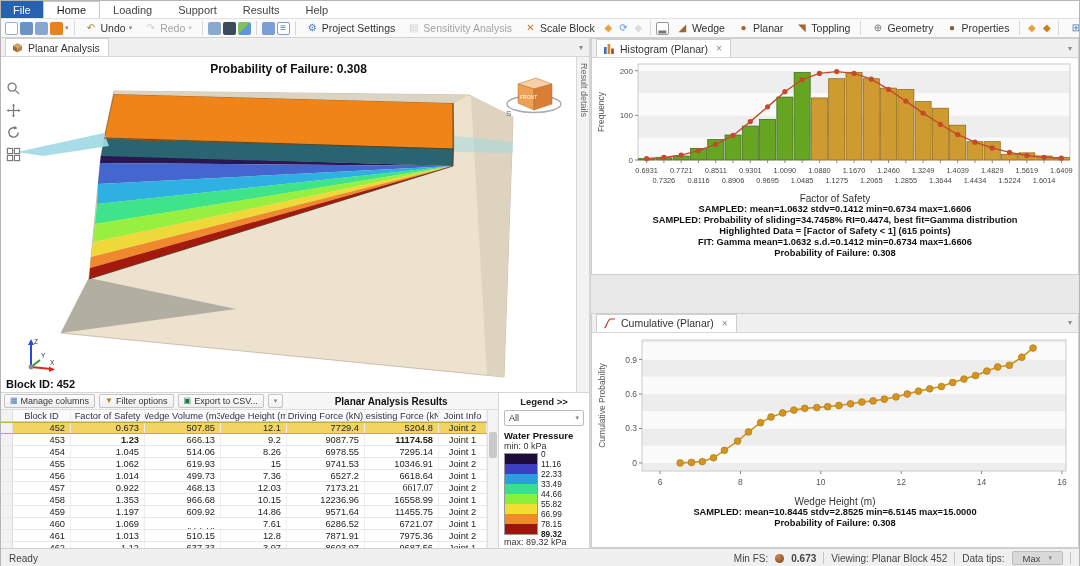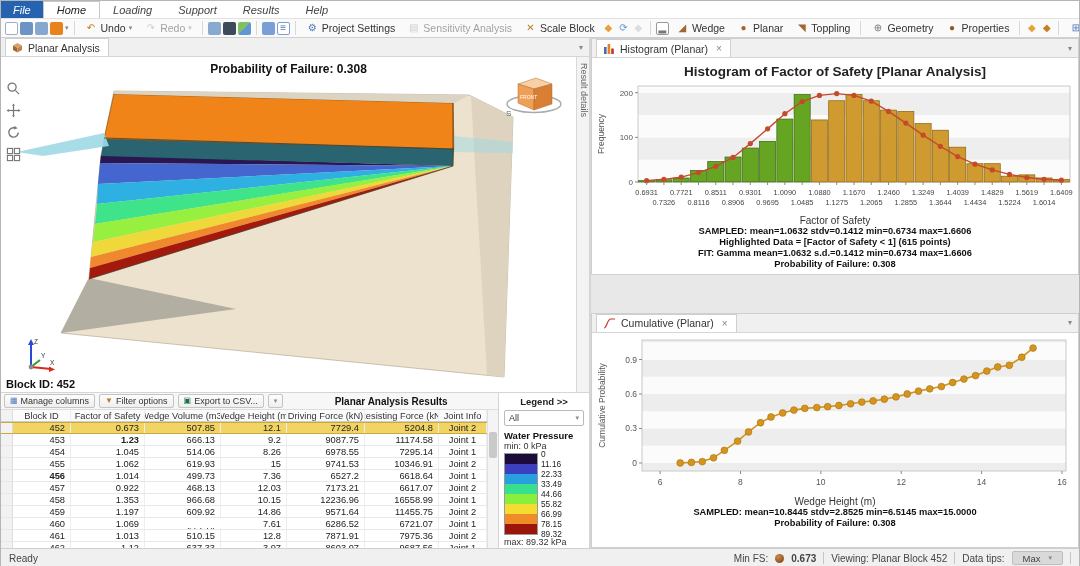--- a/index.html
+++ b/index.html
@@ -1,21 +1,21 @@
 <!DOCTYPE html>
 <html><head>
 <meta charset="utf-8">
 <style>
   * { box-sizing: border-box; margin: 0; padding: 0; }
   html,body { width:1080px; height:566px; overflow:hidden; }
   body { font-family:"Liberation Sans", sans-serif; font-size:11px; color:#333; background:#f3f3f3; }
   #app { position:relative; width:1080px; height:566px; border:1px solid #b5b5b5; background:#f3f3f3; }
 
   
-  #menubar { height:18px; display:flex; align-items:stretch; background:#fff; border-bottom:1px solid #e2e2e2;font-style:italic; }
+  #menubar { height:18px; display:flex; align-items:stretch; background:#fff; border-bottom:1px solid #e2e2e2; }
   .file-btn { background:#2563b0; color:#fff; padding:2px 12px; font-size:11px; display:flex; align-items:center; }
   .menu-tab { padding:2px 13px; display:flex; align-items:center; font-size:11px; color:#444; }
   .menu-tab.active { background:#fff; border:1px solid #c8c8c8; border-bottom:none; color:#222; }
 
   
   #ribbon { height:19px; display:flex; align-items:center; background:#fafafa; border-bottom:1px solid #d0d0d0; padding:0 4px; gap:2px; overflow:hidden; }
   .rsep { width:1px; height:14px; background:#d8d8d8; margin:0 3px; flex:none; }
   .rspacer { flex:1; }
   .ric { width:13px; height:13px; border-radius:2px; display:flex; align-items:center; justify-content:center; font-size:10px; line-height:1; flex:none; }
   .rbtn { display:flex; align-items:center; gap:3px; padding:1px 5px; border-radius:2px; font-size:10.5px; color:#333; white-space:nowrap; flex:none; }
@@ -325,21 +325,21 @@
                   <div class="tcell" style="width: 74px;">5204.8</div>
                   <div class="tcell c-joint" style="width: 48px;">Joint 2</div>
                 </div>
                 <div class="trow">
                   <div class="tcell c-gutter" style="width: 12px;"></div>
                   <div class="tcell" style="width: 58px;">453</div>
                   <div class="tcell" style="width: 74px; font-weight: bold;">1.23</div>
                   <div class="tcell" style="width: 76px;">666.13</div>
                   <div class="tcell" style="width: 66px;">9.2</div>
                   <div class="tcell" style="width: 78px;">9087.75</div>
-                  <div class="tcell" style="width: 74px;">11174.58</div>
+                  <div class="tcell" style="width: 74px; font-weight: bold;">11174.58</div>
                   <div class="tcell c-joint" style="width: 48px;">Joint 1</div>
                 </div>
                 <div class="trow">
                   <div class="tcell c-gutter" style="width: 12px;"></div>
                   <div class="tcell" style="width: 58px;">454</div>
                   <div class="tcell" style="width: 74px;">1.045</div>
                   <div class="tcell" style="width: 76px;">514.06</div>
                   <div class="tcell" style="width: 66px;">8.26</div>
                   <div class="tcell" style="width: 78px;">6978.55</div>
                   <div class="tcell" style="width: 74px;">7295.14</div>
@@ -350,36 +350,36 @@
                   <div class="tcell" style="width: 58px;">455</div>
                   <div class="tcell" style="width: 74px;">1.062</div>
                   <div class="tcell" style="width: 76px;">619.93</div>
                   <div class="tcell" style="width: 66px;">15</div>
                   <div class="tcell" style="width: 78px;">9741.53</div>
                   <div class="tcell" style="width: 74px;">10346.91</div>
                   <div class="tcell c-joint" style="width: 48px;">Joint 2</div>
                 </div>
                 <div class="trow">
                   <div class="tcell c-gutter" style="width: 12px;"></div>
-                  <div class="tcell" style="width: 58px; font-weight: bold;">456</div>
+                  <div class="tcell" style="width: 58px;">456</div>
                   <div class="tcell" style="width: 74px;">1.014</div>
                   <div class="tcell" style="width: 76px;">499.73</div>
                   <div class="tcell" style="width: 66px;">7.36</div>
                   <div class="tcell" style="width: 78px;">6527.2</div>
                   <div class="tcell" style="width: 74px;">6618.64</div>
                   <div class="tcell c-joint" style="width: 48px;">Joint 1</div>
                 </div>
                 <div class="trow">
                   <div class="tcell c-gutter" style="width: 12px;"></div>
                   <div class="tcell" style="width: 58px;">457</div>
                   <div class="tcell" style="width: 74px;">0.922</div>
                   <div class="tcell" style="width: 76px;">468.13</div>
                   <div class="tcell" style="width: 66px;">12.03</div>
                   <div class="tcell" style="width: 78px;">7173.21</div>
-                  <div class="tcell" style="width: 74px;">6617.07</div>
+                  <div class="tcell" style="width: 74px; font-family: Liberation Serif, serif;">6617.07</div>
                   <div class="tcell c-joint" style="width: 48px;">Joint 2</div>
                 </div>
                 <div class="trow">
                   <div class="tcell c-gutter" style="width: 12px;"></div>
                   <div class="tcell" style="width: 58px;">458</div>
                   <div class="tcell" style="width: 74px;">1.353</div>
                   <div class="tcell" style="width: 76px;">966.68</div>
                   <div class="tcell" style="width: 66px;">10.15</div>
                   <div class="tcell" style="width: 78px;">12236.96</div>
                   <div class="tcell" style="width: 74px;">16558.99</div>
@@ -453,21 +453,21 @@
               </div>
             <div class="lg-labels" id="lg-labels">
                 <div class="lg-label" style="top: -4px;">0</div>
                 <div class="lg-label" style="top: 6px;">11.16</div>
                 <div class="lg-label" style="top: 16px;">22.33</div>
                 <div class="lg-label" style="top: 26px;">33.49</div>
                 <div class="lg-label" style="top: 36px;">44.66</div>
                 <div class="lg-label" style="top: 46px;">55.82</div>
                 <div class="lg-label" style="top: 56px;">66.99</div>
                 <div class="lg-label" style="top: 66px;">78.15</div>
-                <div class="lg-label" style="top: 76px;">89.32</div>
+                <div class="lg-label" style="top: 76px; font-weight: bold;">89.32</div>
               </div>
           </div>
           <div class="lg-max">max: 89.32 kPa</div>
         </div>
       </div>
     </div>
 
     <div id="right-pane">
       <div class="chart-window" id="hist-window">
         <div class="tabstrip">
@@ -476,21 +476,20 @@
               <rect x="1" y="4" width="2.6" height="7" fill="#3c6fb8"></rect>
                 <rect x="4.6" y="1" width="2.6" height="10" fill="#e8821e"></rect>
                 <rect x="8.2" y="5.5" width="2.6" height="5.5" fill="#c0392b"></rect>
             </svg>
             <span>Histogram (Planar)</span>
             <span class="closex">×</span>
           </div>
           <span class="strip-caret">▾</span>
         </div>
         <div class="chart-body">
-          <div class="chart-title">Histogram of Factor of Safety [Planar Analysis]</div>
           <div id="hist-plot"><svg width="482" height="130" viewBox="0 0 482 130">
                 <rect x="44" y="77.67441860465117" width="432" height="22.325581395348834" fill="#fbfbfb"></rect>
                 <rect x="44" y="55.34883720930233" width="432" height="22.325581395348834" fill="#eeeeee"></rect>
                 <rect x="44" y="33.02325581395348" width="432" height="22.32558139534885" fill="#fbfbfb"></rect>
                 <rect x="44" y="10.697674418604652" width="432" height="22.32558139534883" fill="#eeeeee"></rect>
                 <rect x="44" y="4" width="432" height="6.697674418604652" fill="#fbfbfb"></rect>
                 <rect x="44" y="4" width="432" height="96" fill="none" stroke="#c9c9c9"></rect>
                 <line x1="41" y1="100" x2="44" y2="100" stroke="#888"></line>
                 <text x="39" y="103" font-size="8" fill="#555" text-anchor="end" font-family="Liberation Sans, sans-serif">0</text>
                 <line x1="41" y1="55.34883720930233" x2="44" y2="55.34883720930233" stroke="#888"></line>
@@ -596,20 +595,21 @@
                 <line x1="432.8" y1="100" x2="432.8" y2="103" stroke="#888"></line>
                 <text x="432.8" y="113" font-size="7.4" fill="#444" text-anchor="middle" font-family="Liberation Sans, sans-serif">1.5619</text>
                 <line x1="450.08000000000004" y1="100" x2="450.08000000000004" y2="103" stroke="#888"></line>
                 <text x="450.08000000000004" y="123" font-size="7.4" fill="#444" text-anchor="middle" font-family="Liberation Sans, sans-serif">1.6014</text>
                 <line x1="467.36" y1="100" x2="467.36" y2="103" stroke="#888"></line>
                 <text x="467.36" y="113" font-size="7.4" fill="#444" text-anchor="middle" font-family="Liberation Sans, sans-serif">1.6409</text>
               </svg></div>
           <div class="chart-xlabel">Factor of Safety</div>
           <div class="chart-stats" id="hist-stats">
               <div>SAMPLED: mean=1.0632 stdv=0.1412 min=0.6734 max=1.6606</div>
+              <div>SAMPLED: Probability of sliding=34.7458% RI=0.4474, best fit=Gamma distribution</div>
               <div>Highlighted Data = [Factor of Safety &lt; 1] (615 points)</div>
               <div>FIT: Gamma mean=1.0632 s.d.=0.1412 min=0.6734 max=1.6606</div>
               <div>Probability of Failure: 0.308</div>
             </div>
         </div>
       </div>
 
       <div class="chart-window" id="cum-window">
         <div class="tabstrip">
           <div class="tab">

